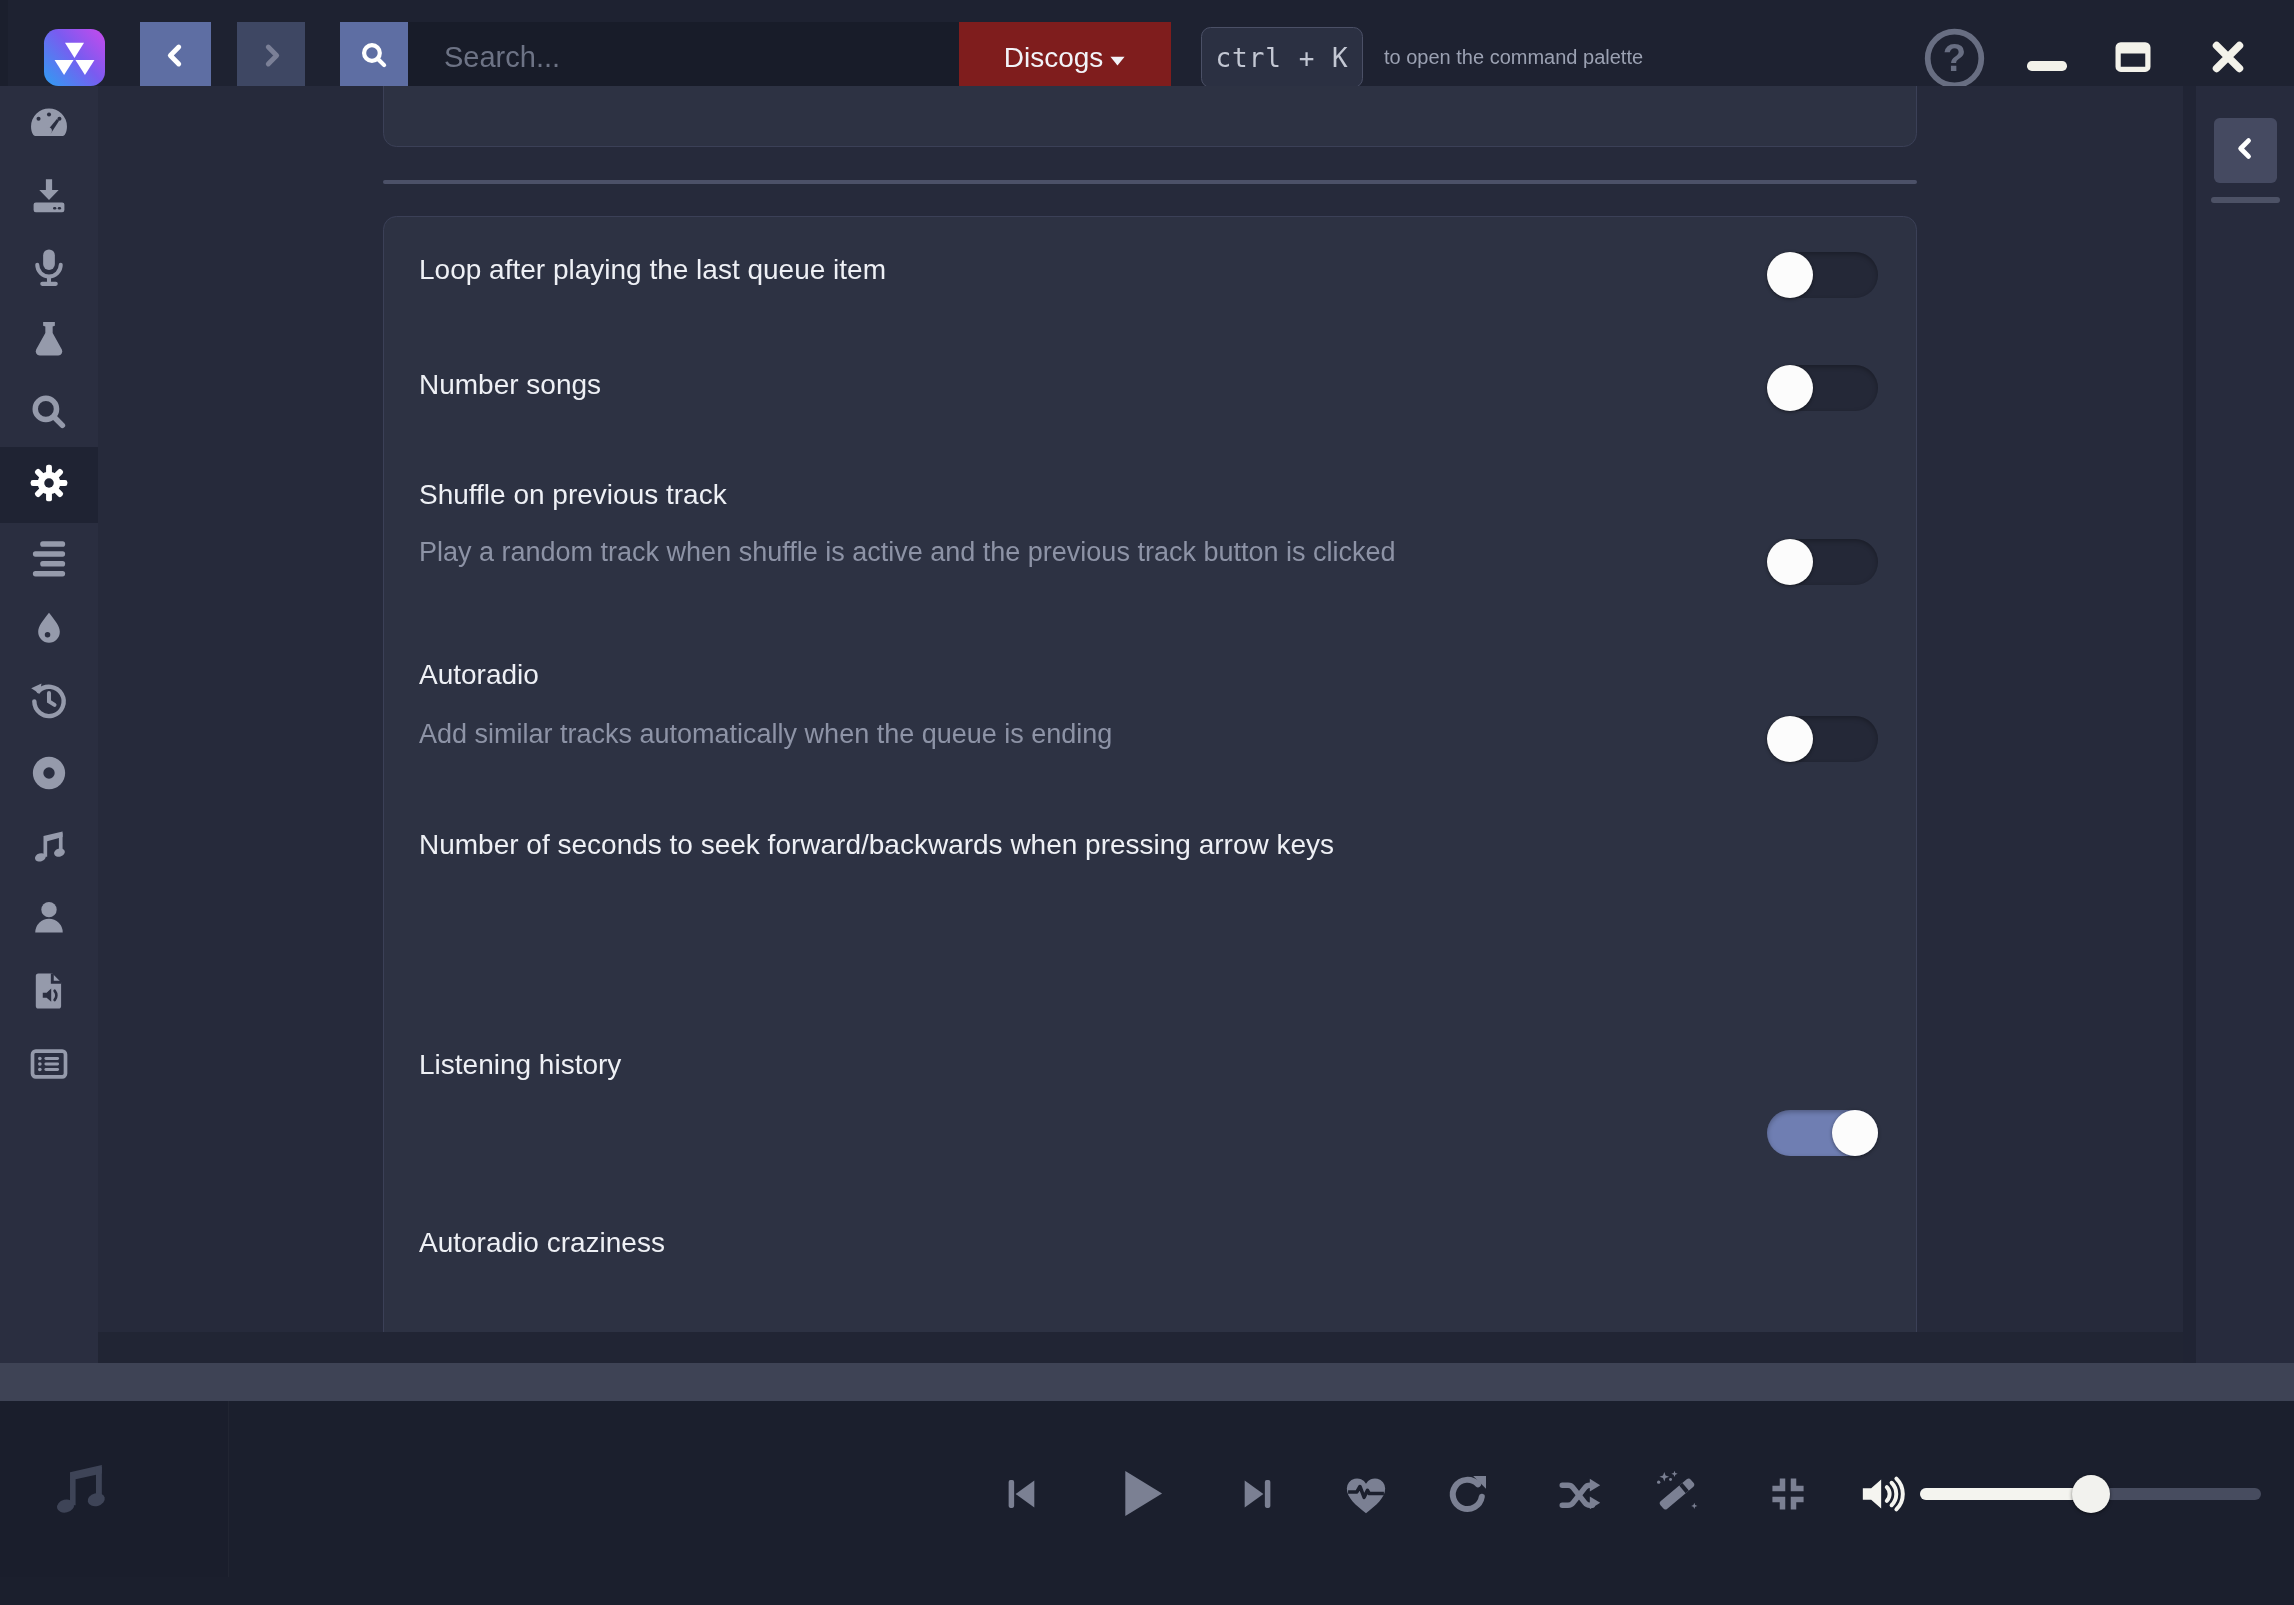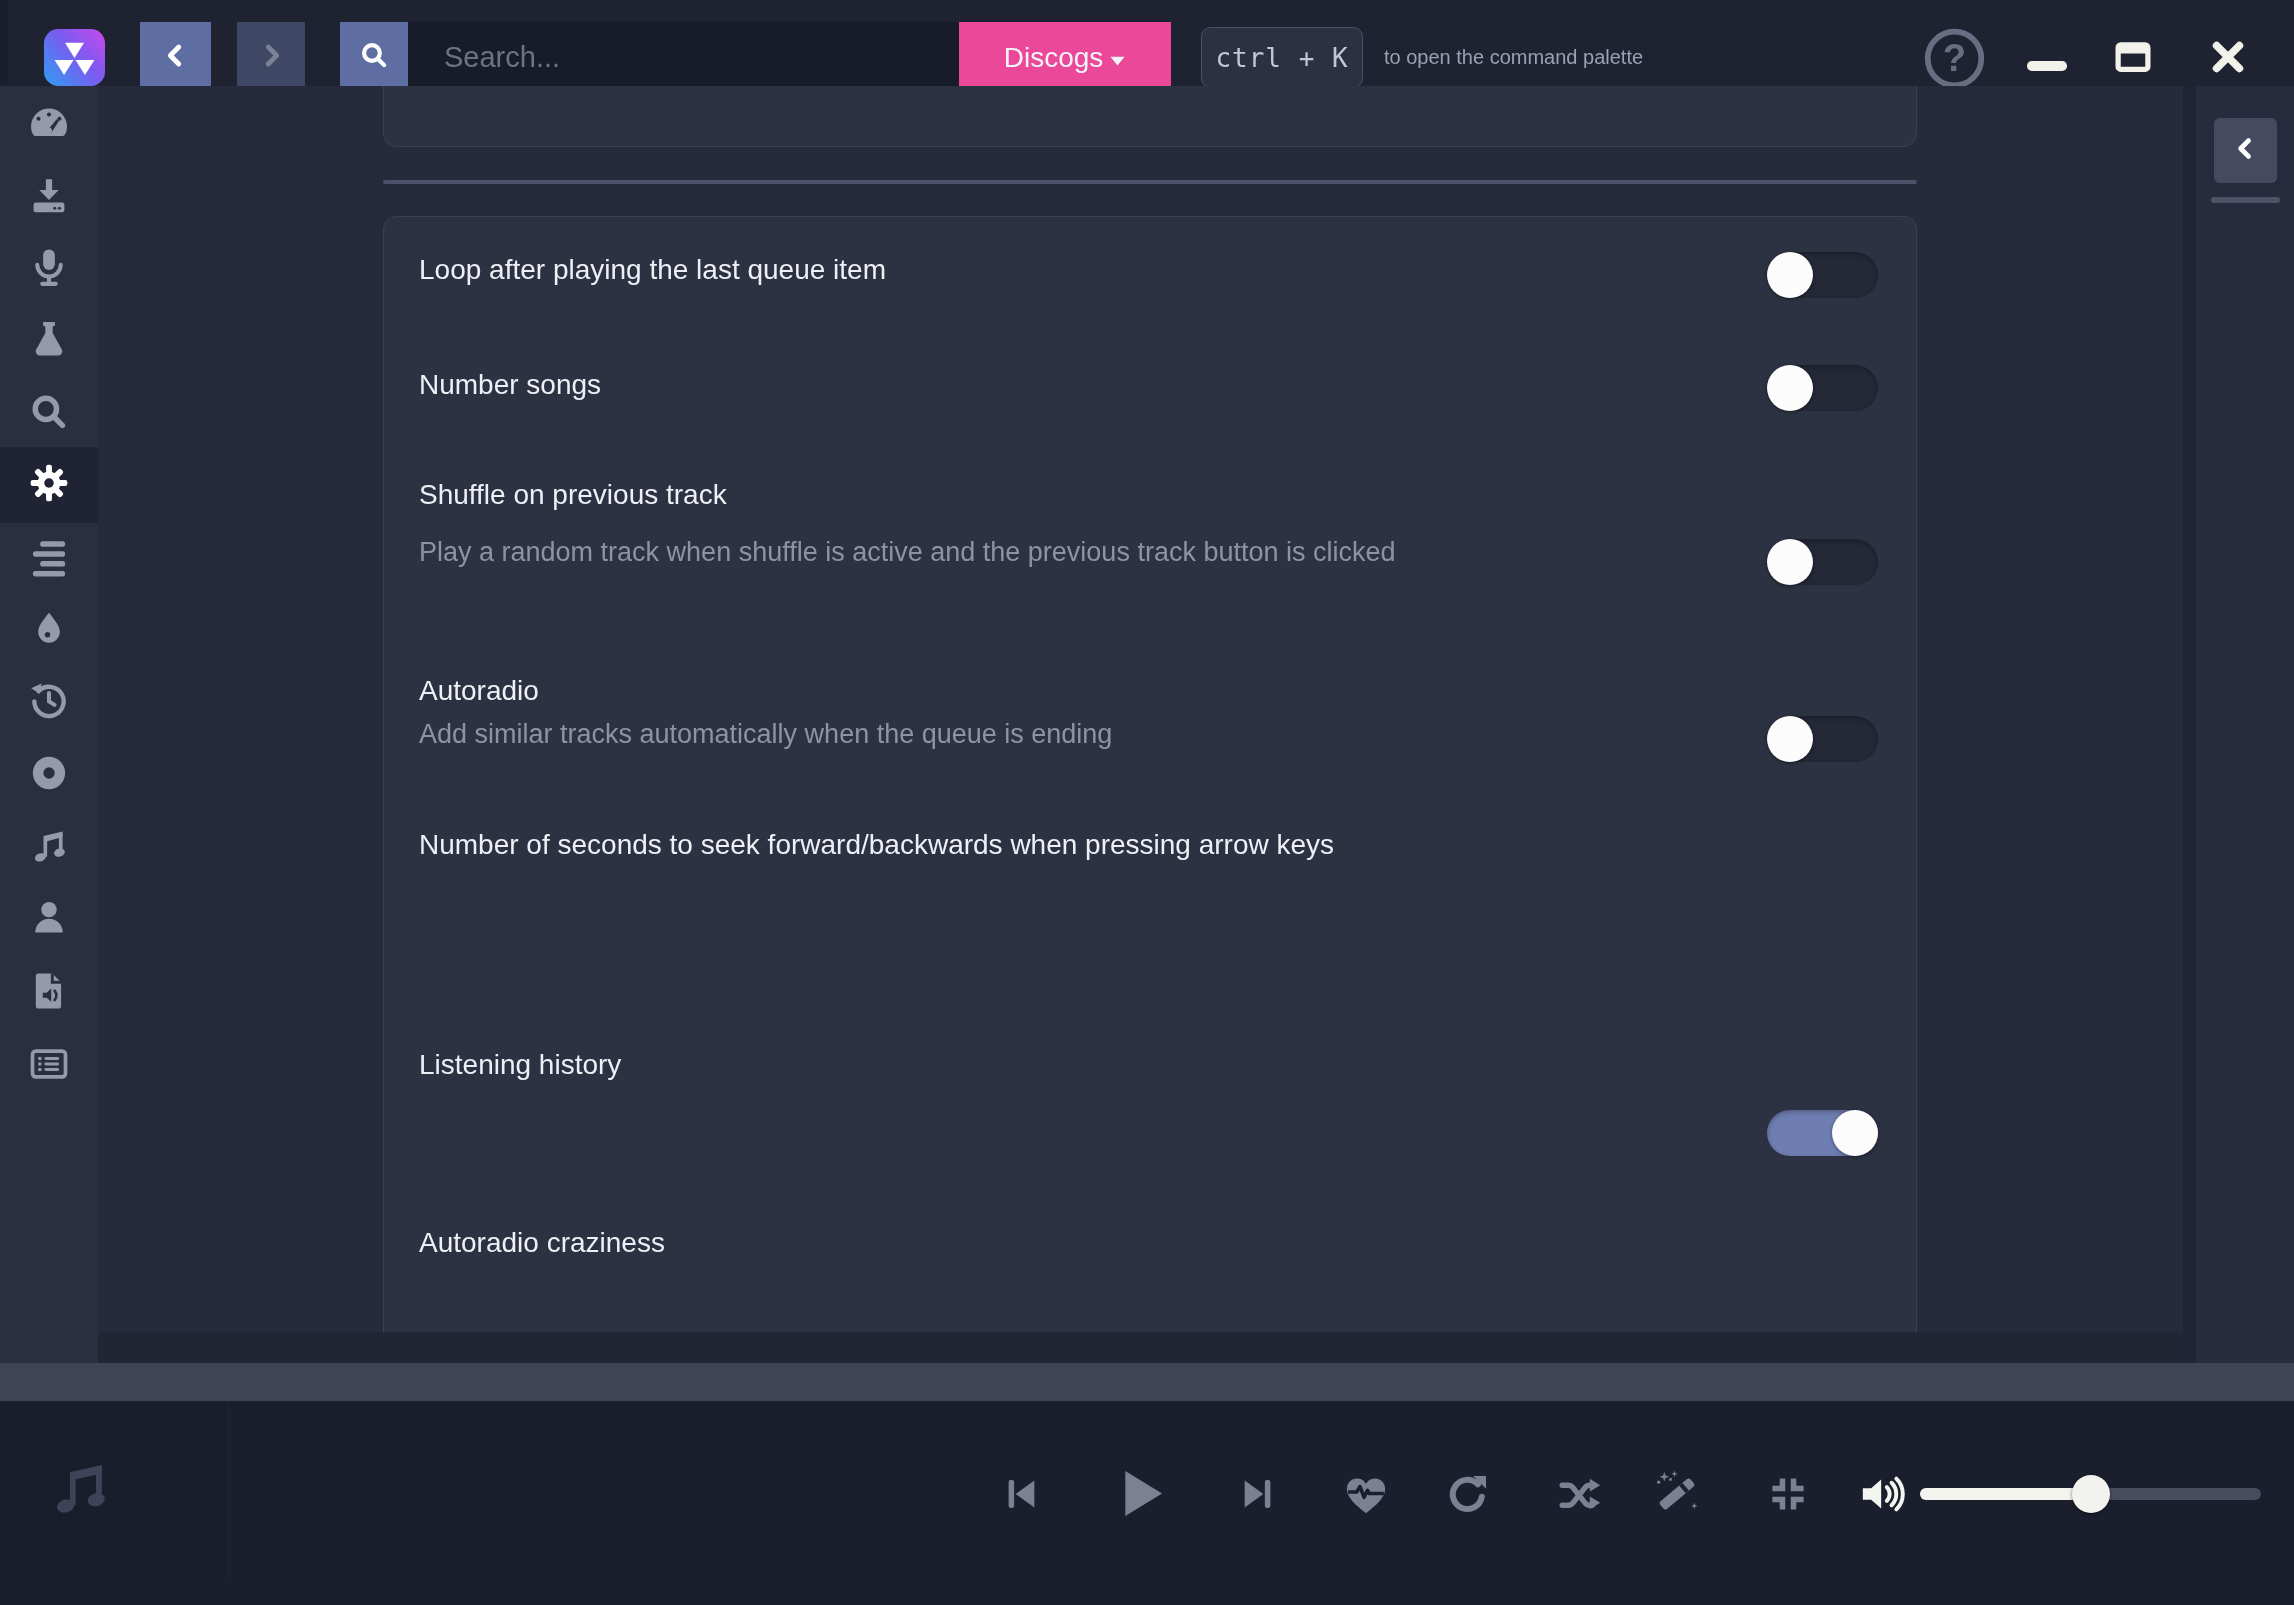--- a/index.html
+++ b/index.html
@@ -13,21 +13,21 @@
           background:linear-gradient(48deg,#2e9ef2 0%,#7a5bf0 55%,#c84aec 100%);
           display:flex; align-items:center; justify-content:center; }
   .navbtn { position:absolute; top:22px; height:71px; display:flex; align-items:center; justify-content:center; }
   .btn-back { left:132px; width:71px; background:#5e6ea3; color:#ffffff; }
   .btn-fwd  { left:229px; width:68px; background:#3e4763; color:#7b8097; }
   .btn-searchicon { left:332px; width:68px; background:#5e6ea3; color:#ffffff; }
   .search-input { position:absolute; left:400px; top:22px; width:552px; height:71px;
           background:#181c29; border:none; outline:none; color:#aab0c0; font-size:29px;
           padding:0 0 0 36px; font-family:"Liberation Sans", sans-serif; }
   .search-input::placeholder { color:#6d7385; }
-  .provider-btn { position:absolute; left:951px; top:22px; width:212px; height:71px; background:#ec4899;
+  .provider-btn { position:absolute; left:951px; top:22px; width:212px; height:71px; background:#7f1d1d;
           color:#f2f3f8; font-size:28px; display:flex; align-items:center; justify-content:center; gap:6px; }
   .kbd { position:absolute; left:1193px; top:27px; width:162px; height:61px; background:#2b3042;
           border:1.9px solid #4b5066; border-radius:9.6px; color:#c3c7d3;
           font-family:"DejaVu Sans Mono", monospace; font-size:26px; letter-spacing:1px;
           display:flex; align-items:center; justify-content:center; }
   .kbd-hint { position:absolute; left:1376px; top:0; height:115px; display:flex; align-items:center;
           color:#9ba1b2; font-size:20px; }
   .help-btn { position:absolute; left:1913px; top:25px; width:67px; height:67px; color:#686e82; }
   .win-min { position:absolute; left:2019px; top:61px; width:40px; height:9.6px; border-radius:4.8px; background:#f3f2ea; }
   .win-max { position:absolute; left:2104px; top:36px; width:42px; height:42px; color:#f3f2ea; }
@@ -296,21 +296,21 @@
             <div class="toggle" style="top:148px">
                 <div class="knob"></div>
               </div>
 
             <div class="row-title" style="top:262px">Shuffle on previous track</div>
             <div class="row-sub" style="top:320px">Play a random track when shuffle is active and the previous track button is clicked</div>
             <div class="toggle" style="top:322px">
                 <div class="knob"></div>
               </div>
 
-            <div class="row-title" style="top:458px">Autoradio</div>
+            <div class="row-title" style="top:442px">Autoradio</div>
             <div class="row-sub" style="top:502px">Add similar tracks automatically when the queue is ending</div>
             <div class="toggle" style="top:499px">
                 <div class="knob"></div>
               </div>
 
             <div class="row-title" style="top:612px">Number of seconds to seek forward/backwards when pressing arrow keys</div>
 
             <div class="row-title" style="top:832px">Listening history</div>
             <div class="toggle on" style="top:893px">
                 <div class="knob"></div>

